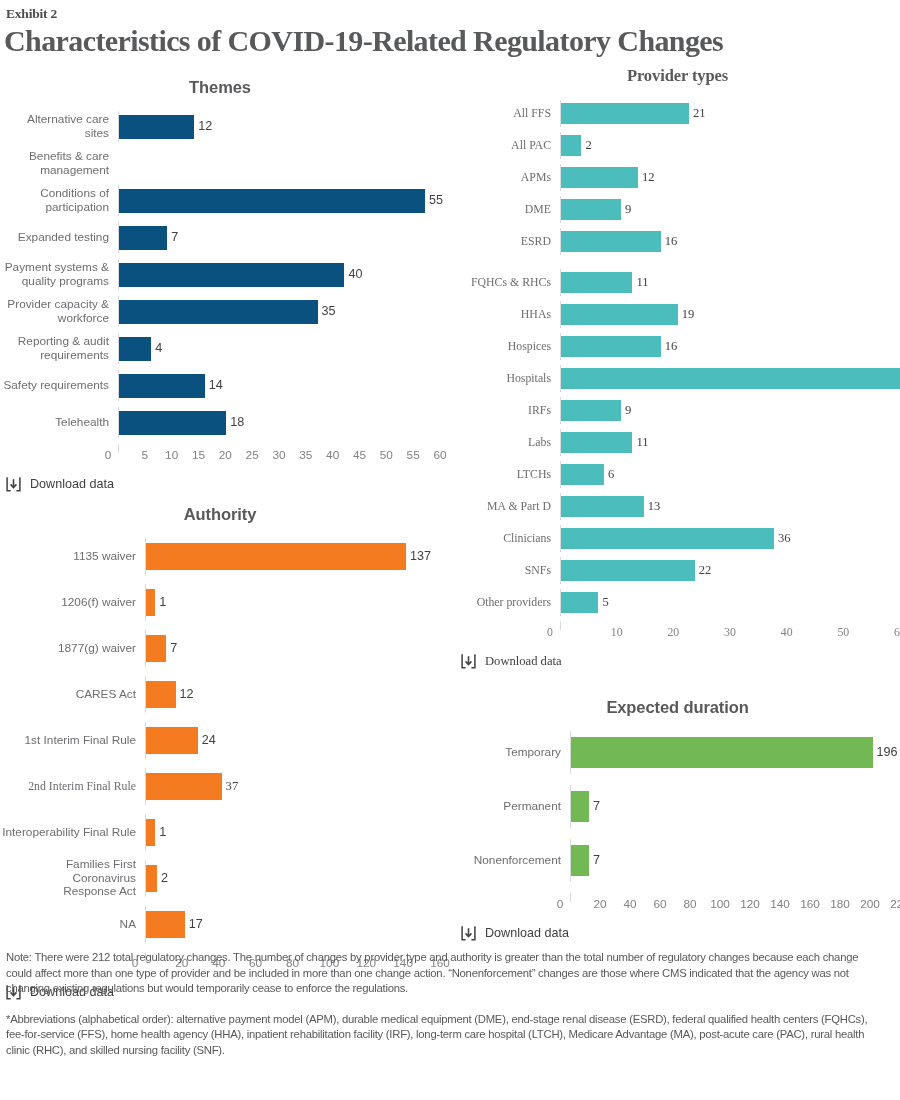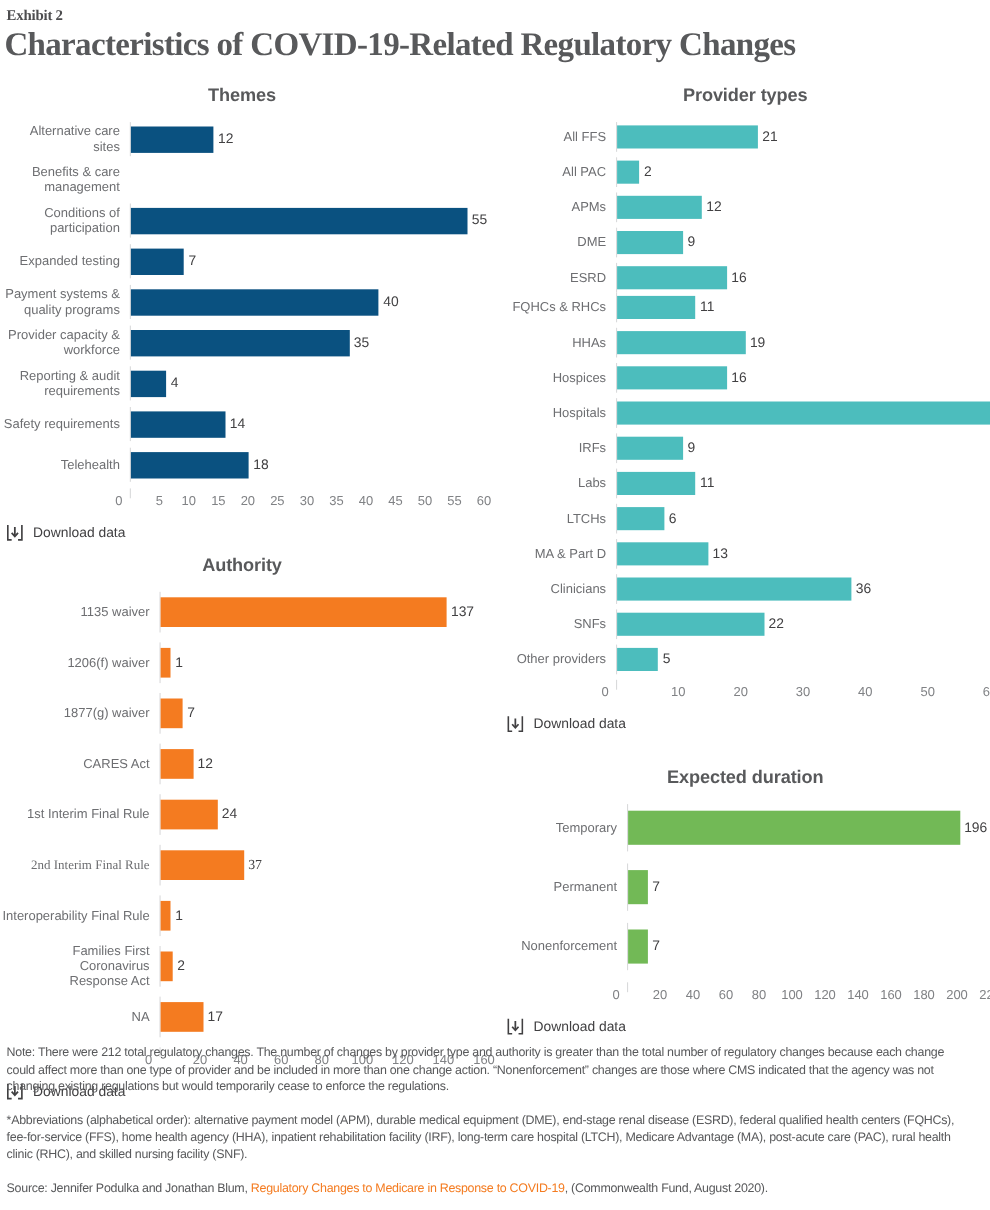--- a/index.html
+++ b/index.html
@@ -238,21 +238,21 @@
           <path d="M1.1,1.2 L1.1,14.8 L4.6,14.8" fill="none" stroke="#414042" stroke-width="1.5"></path>
           <path d="M13.9,1.2 L13.9,14.8 L10.4,14.8" fill="none" stroke="#414042" stroke-width="1.5"></path>
           <path d="M7.5,3.2 L7.5,11.2" fill="none" stroke="#414042" stroke-width="1.6"></path>
           <path d="M4.6,8.4 L7.5,11.6 L10.4,8.4" fill="none" stroke="#414042" stroke-width="1.6" stroke-linejoin="miter"></path>
         </svg>
       </span>
       <span>Download data</span>
     </div>
   </div>
 
-  <div class="chart" id="chart-provider-types" style="left:455px; top:78px; width:445px;">
+  <div class="chart" id="chart-provider-types" style="left:455px; top:66px; width:445px;font-family:Liberation Serif, serif;">
     <div class="chart-title">Provider types</div>
     <div class="plot">
       <div class="rows">
           <div class="row" style="height: 27px; margin-bottom: 5px;">
             <div class="cat-label" style="width: 105px;">All FFS</div>
             <div class="bar-area" style="height: 27px;">
               <div class="bar" style="background: rgb(76, 189, 189); height: 21px; width: 128.067px;"></div>
               <span class="bar-val">21</span>
             </div>
           </div>
@@ -270,21 +270,21 @@
               <span class="bar-val">12</span>
             </div>
           </div>
           <div class="row" style="height: 27px; margin-bottom: 5px;">
             <div class="cat-label" style="width: 105px;">DME</div>
             <div class="bar-area" style="height: 27px;">
               <div class="bar" style="background: rgb(76, 189, 189); height: 21px; width: 60.0667px;"></div>
               <span class="bar-val">9</span>
             </div>
           </div>
-          <div class="row" style="height: 27px; margin-bottom: 0;">
+          <div class="row" style="height: 27px; margin-bottom: 14px;">
             <div class="cat-label" style="width: 105px;">ESRD</div>
             <div class="bar-area" style="height: 27px;">
               <div class="bar" style="background: rgb(76, 189, 189); height: 21px; width: 99.7333px;"></div>
               <span class="bar-val">16</span>
             </div>
           </div>
           <div class="row" style="height: 27px; margin-bottom: 5px;">
             <div class="cat-label" style="width: 105px;">FQHCs &amp; RHCs</div>
             <div class="bar-area" style="height: 27px;">
               <div class="bar" style="background: rgb(76, 189, 189); height: 21px; width: 71.4px;"></div>
@@ -531,18 +531,15 @@
           <path d="M4.6,8.4 L7.5,11.6 L10.4,8.4" fill="none" stroke="#414042" stroke-width="1.6" stroke-linejoin="miter"></path>
         </svg>
       </span>
       <span>Download data</span>
     </div>
   </div>
 
   <div class="footnotes" style="top:950px;">
     <p class="fn">Note: There were 212 total regulatory changes. The number of changes by provider type and authority is greater than the total number of regulatory changes because each change could affect more than one type of provider and be included in more than one change action. “Nonenforcement” changes are those where CMS indicated that the agency was not changing existing regulations but would temporarily cease to enforce the regulations.</p>
     <p class="fn">*Abbreviations (alphabetical order): alternative payment model (APM), durable medical equipment (DME), end-stage renal disease (ESRD), federal qualified health centers (FQHCs), fee-for-service (FFS), home health agency (HHA), inpatient rehabilitation facility (IRF), long-term care hospital (LTCH), Medicare Advantage (MA), post-acute care (PAC), rural health clinic (RHC), and skilled nursing facility (SNF).</p>
-    <p class="fn">
-      <span>Source: Jennifer Podulka and Jonathan Blum, </span><a class="src-link" href="#">Regulatory Changes to Medicare in Response to COVID-19</a><span>,  (Commonwealth Fund, August 2020).</span>
-    </p>
   </div>
 
 </div>
 
 </body></html>

